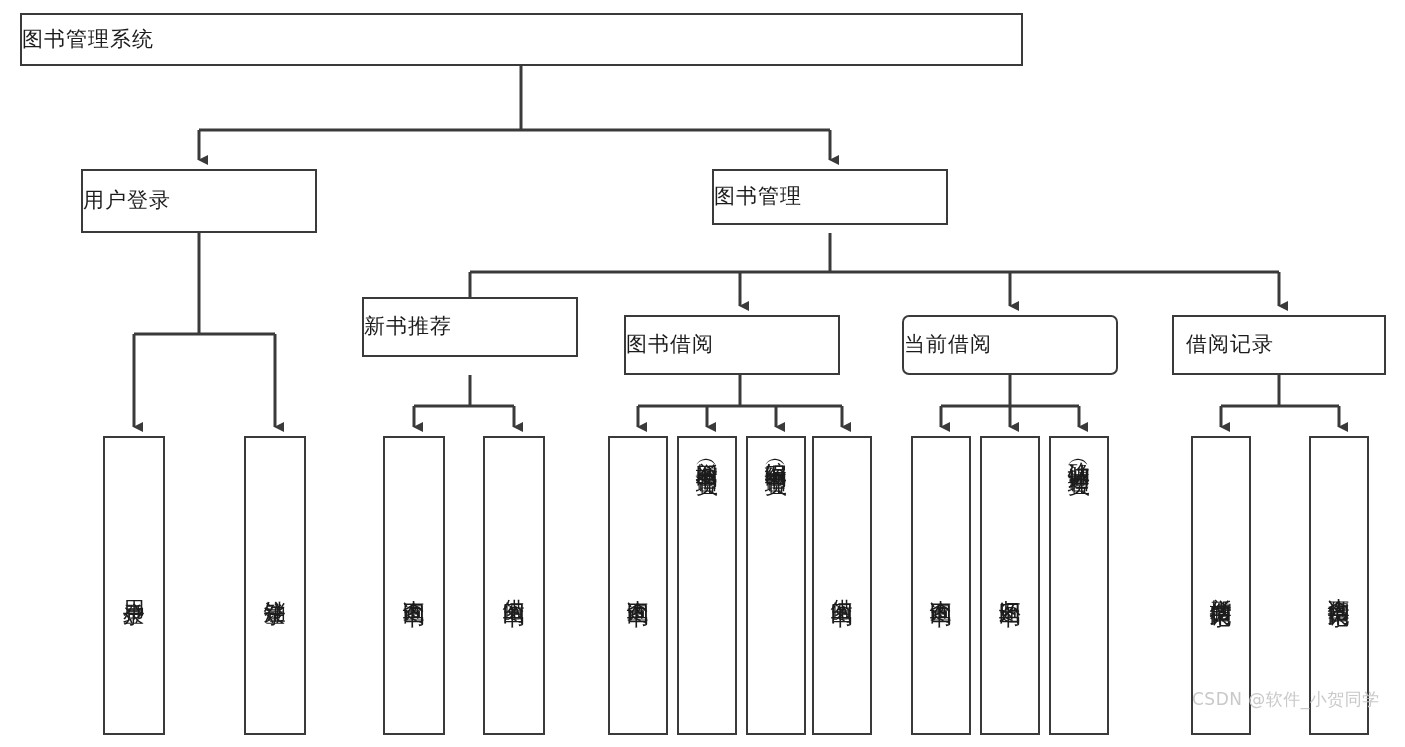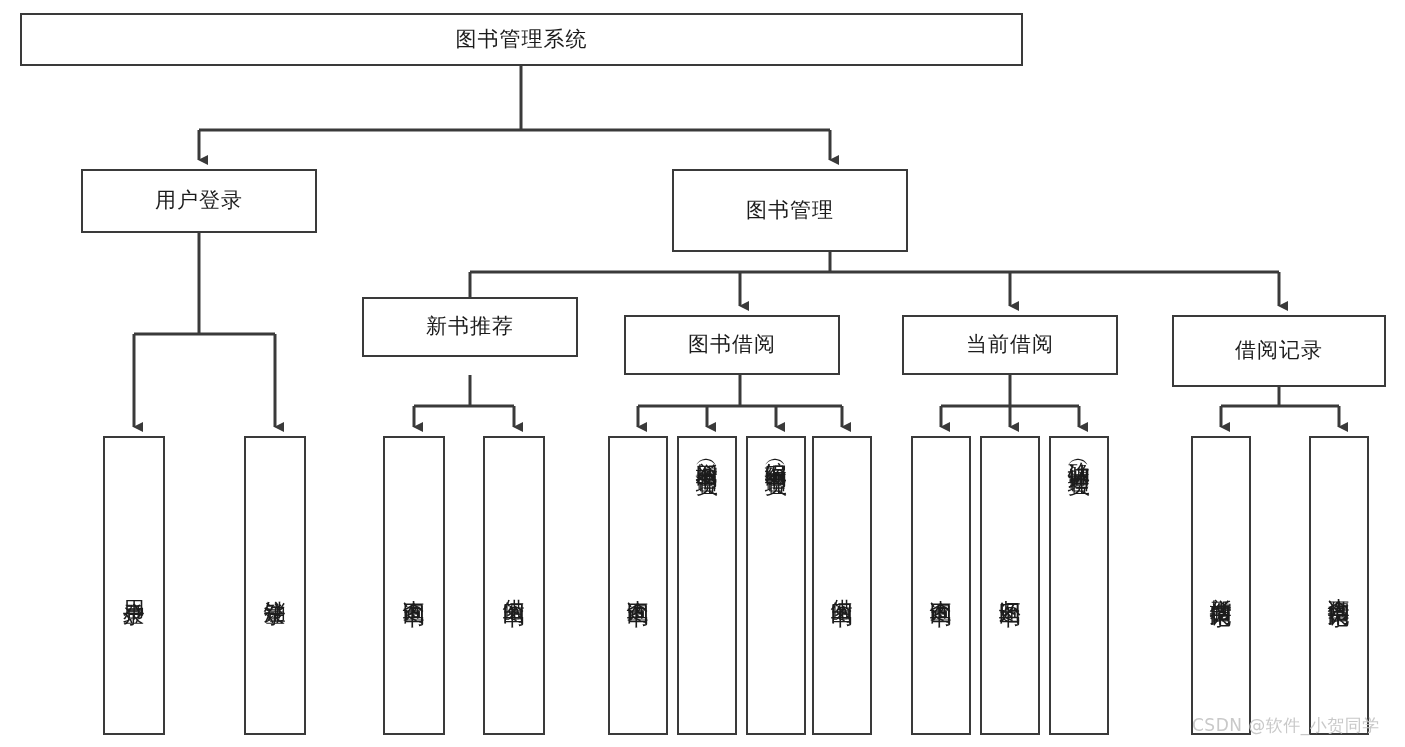--- a/index.html
+++ b/index.html
@@ -25,21 +25,20 @@
     height: 747px;
     pointer-events: none;
   }
   .node {
     position: absolute;
     box-sizing: border-box;
     border: 2px solid #3a3a3a;
     background: #ffffff;
     display: flex;
     align-items: center;
-    justify-content: center;
     color: #1c1c1c;
   }
   .node-h {
     font-size: 21px;
     letter-spacing: 1px;
     line-height: 1.1;
     white-space: nowrap;
   }
   .node-v {
     writing-mode: vertical-rl;
@@ -120,34 +119,34 @@
     </g>
   </svg>
 
   <div class="node node-h" style="left:20px; top:13px; width:1003px; height:53px;">
     <span>图书管理系统</span>
   </div>
 
   <div class="node node-h" style="left:81px; top:169px; width:236px; height:64px;">
     <span>用户登录</span>
   </div>
-  <div class="node node-h" style="left:672px; top:169px; width:236px; height:83px;">
+  <div class="node node-h" style="left:712px; top:169px; width:236px; height:56px;">
     <span>图书管理</span>
   </div>
 
   <div class="node node-h" style="left:362px; top:297px; width:216px; height:60px;">
     <span>新书推荐</span>
   </div>
   <div class="node node-h" style="left:624px; top:315px; width:216px; height:60px;">
     <span>图书借阅</span>
   </div>
-  <div class="node node-h" style="left:902px; top:315px; width:216px; height:60px;">
+  <div class="node node-h" style="left:902px; top:315px; width:216px; height:60px;border-radius:7px;">
     <span>当前借阅</span>
   </div>
-  <div class="node node-h" style="left:1172px; top:315px; width:214px; height:72px;">
+  <div class="node node-h" style="left:1172px; top:315px; width:214px; height:60px;padding-left:12px;">
     <span>借阅记录</span>
   </div>
 
   <div class="node node-v" style="left:103px; top:436px; width:62px; height:299px;">
     <span>用户登录</span>
   </div>
   <div class="node node-v" style="left:244px; top:436px; width:62px; height:299px;">
     <span>注销登录</span>
   </div>
 
@@ -181,15 +180,15 @@
     <span>确认归还（管理员）</span>
   </div>
 
   <div class="node node-v" style="left:1191px; top:436px; width:60px; height:299px;">
     <span>新增借阅记录</span>
   </div>
   <div class="node node-v" style="left:1309px; top:436px; width:60px; height:299px;">
     <span>查询借阅记录</span>
   </div>
 
-  <div class="watermark" style="left:1192px; top:714px;text-align:right;">CSDN @软件_小贺同学</div>
+  <div class="watermark" style="left:1192px; top:688px;text-align:right;">CSDN @软件_小贺同学</div>
 
 </div>
 
 </body></html>

